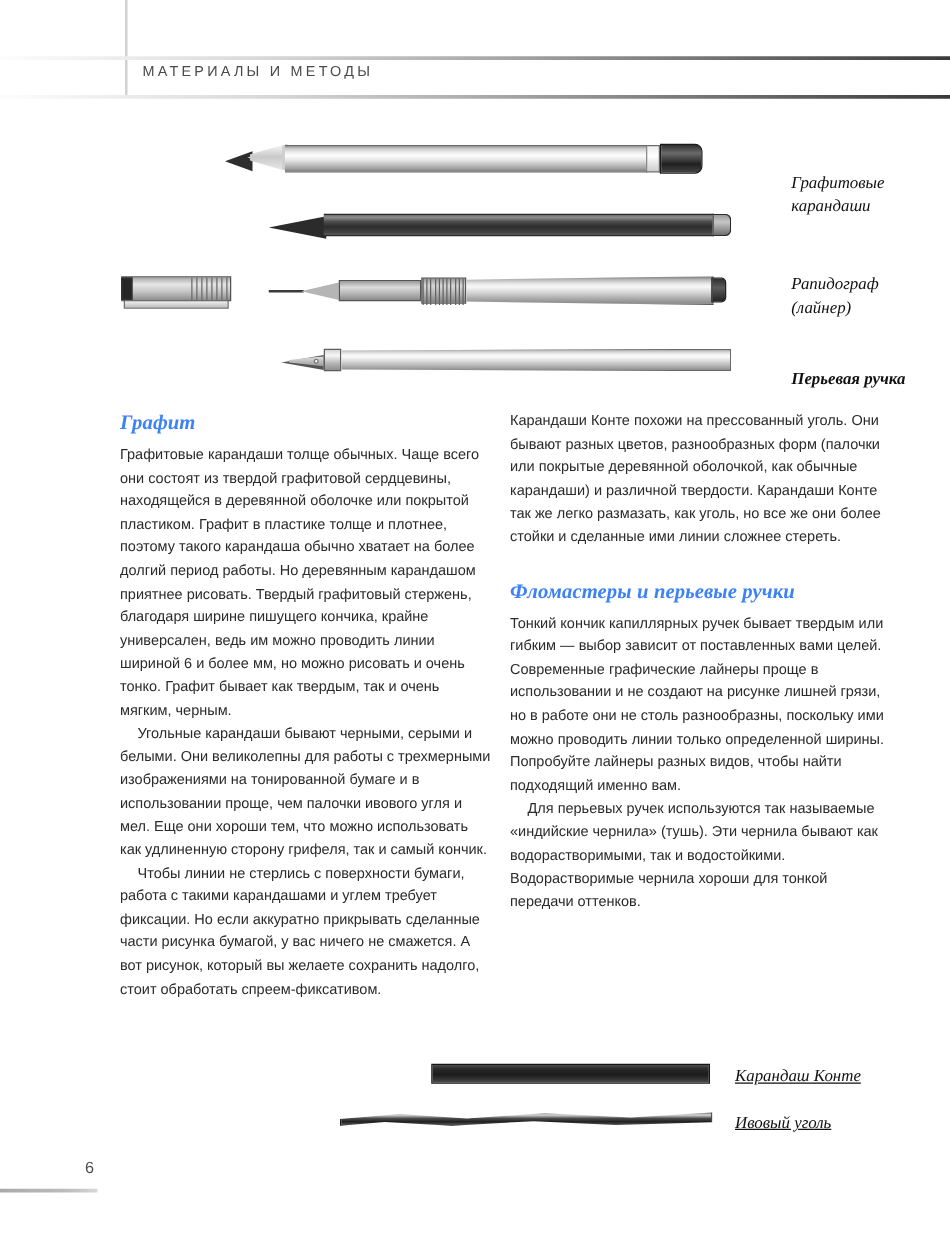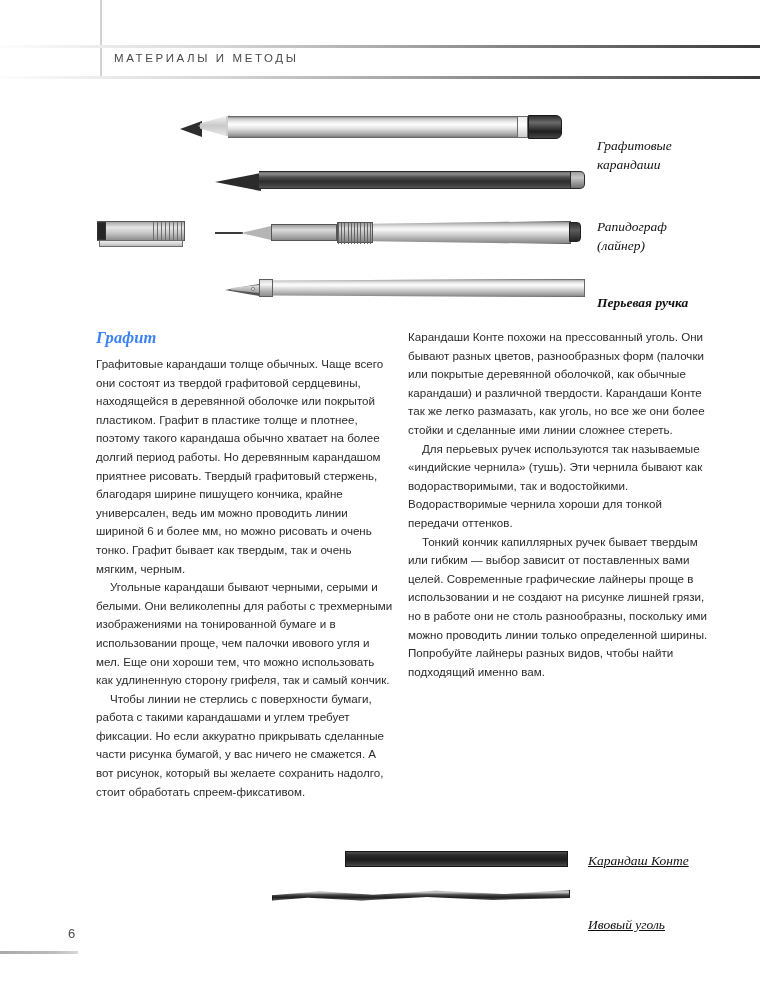--- a/index.html
+++ b/index.html
@@ -51,20 +51,21 @@
   }
 
   .label-it {
     position: absolute;
     font-family: "Liberation Serif", serif;
     font-style: italic;
     font-size: 13.5px;
     color: #111;
     line-height: 1.42;
     white-space: pre-line;
+    margin-left: 36px;
   }
 
   
   .pencil1 { position: absolute; left: 180px; top: 17px; width: 400px; height: 34px; }
   .p1-tip {
     position: absolute; left: 0; top: 9px;
     width: 0; height: 0;
     border-top: 8px solid transparent;
     border-bottom: 8px solid transparent;
     border-right: 22px solid #2e2e2e;
@@ -368,27 +369,28 @@
     <h2 class="sec">Графит</h2>
     <p class="body">Графитовые карандаши толще обычных. Чаще всего они состоят из твердой графитовой сердцевины, находящейся в деревянной оболочке или покрытой пластиком. Графит в пластике толще и плотнее, поэтому такого карандаша обычно хватает на более долгий период работы. Но деревянным карандашом приятнее рисовать. Твердый графитовый стержень, благодаря ширине пишущего кончика, крайне универсален, ведь им можно проводить линии шириной 6 и более мм, но можно рисовать и очень тонко. Графит бывает как твердым, так и очень мягким, черным.</p>
 
     <p class="body">Угольные карандаши бывают черными, серыми и белыми. Они великолепны для работы с трехмерными изображениями на тонированной бумаге и в использовании проще, чем палочки ивового угля и мел. Еще они хороши тем, что можно использовать как удлиненную сторону грифеля, так и самый кончик.</p>
     <p class="body">Чтобы линии не стерлись с поверхности бумаги, работа с такими карандашами и углем требует фиксации. Но если аккуратно прикрывать сделанные части рисунка бумагой, у вас ничего не смажется. А вот рисунок, который вы желаете сохранить надолго, стоит обработать спреем-фиксативом.</p>
   </div>
 
   <div class="col col-right">
     <p class="body">Карандаши Конте похожи на прессованный уголь. Они бывают разных цветов, разнообразных форм (палочки или покрытые деревянной оболочкой, как обычные карандаши) и различной твердости. Карандаши Конте так же легко размазать, как уголь, но все же они более стойки и сделанные ими линии сложнее стереть.</p>
 
+    <h2 class="sec spaced">Фломастеры и перьевые ручки</h2>
+    <p class="body">Тонкий кончик капиллярных ручек бывает твердым или гибким — выбор зависит от поставленных вами целей. Современные графические лайнеры проще в использовании и не создают на рисунке лишней грязи, но в работе они не столь разнообразны, поскольку ими можно проводить линии только определенной ширины. Попробуйте лайнеры разных видов, чтобы найти подходящий именно вам.</p>
     <p class="body">Для перьевых ручек используются так называемые «индийские чернила» (тушь). Эти чернила бывают как водорастворимыми, так и водостойкими. Водорастворимые чернила хороши для тонкой передачи оттенков.</p>
-    <p class="body">Тонкий кончик капиллярных ручек бывает твердым или гибким — выбор зависит от поставленных вами целей. Современные графические лайнеры проще в использовании и не создают на рисунке лишней грязи, но в работе они не столь разнообразны, поскольку ими можно проводить линии только определенной ширины. Попробуйте лайнеры разных видов, чтобы найти подходящий именно вам.</p>
   </div>
 
   <div class="bottom-illus">
     <div class="conte-stick"></div>
     <div class="willow-stick"></div>
     <div class="label-bottom" style="left:588px; top:13px;">Карандаш Конте</div>
-    <div class="label-bottom" style="left:588px; top:50px;margin-top:27px;">Ивовый уголь</div>
+    <div class="label-bottom" style="left:588px; top:50px;">Ивовый уголь</div>
   </div>
 
   <div class="pagenum">6</div>
   <div class="footer-rule"></div>
 
 </div>
 
 </body></html>

